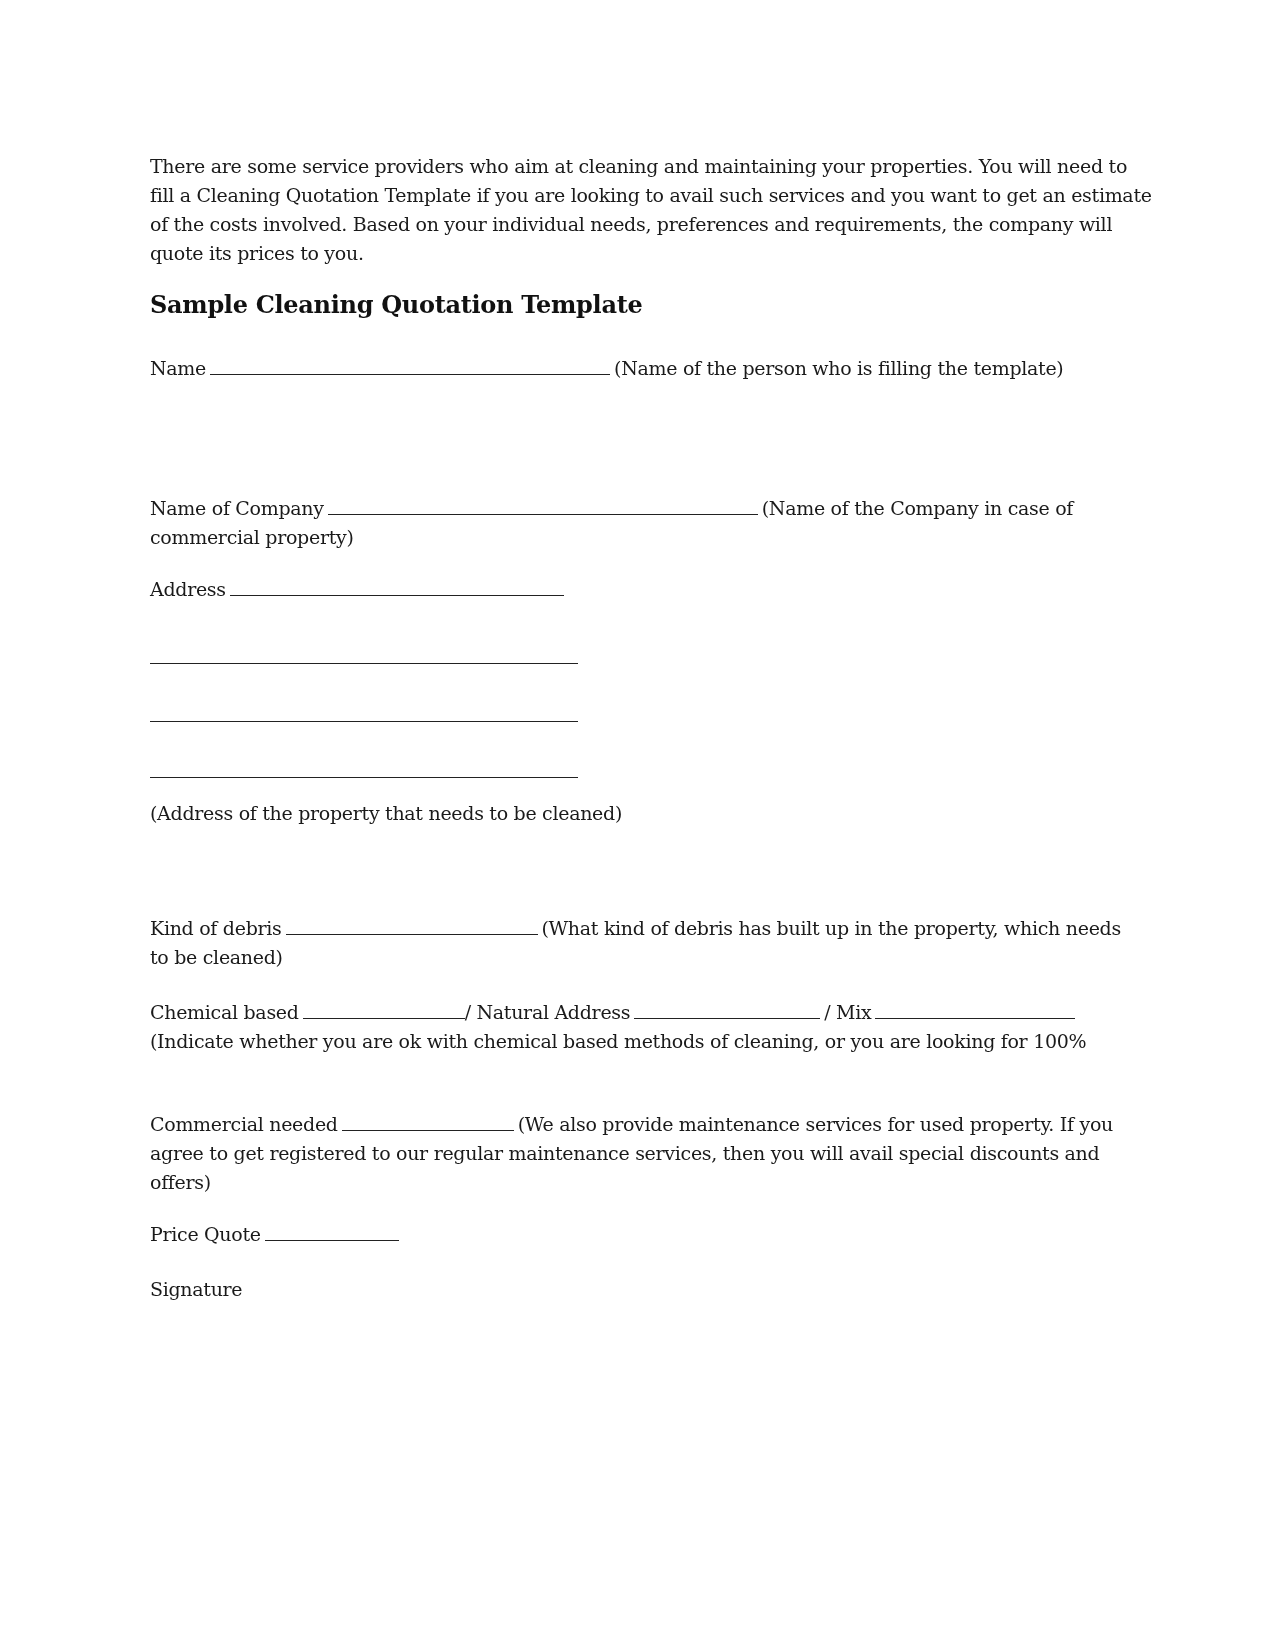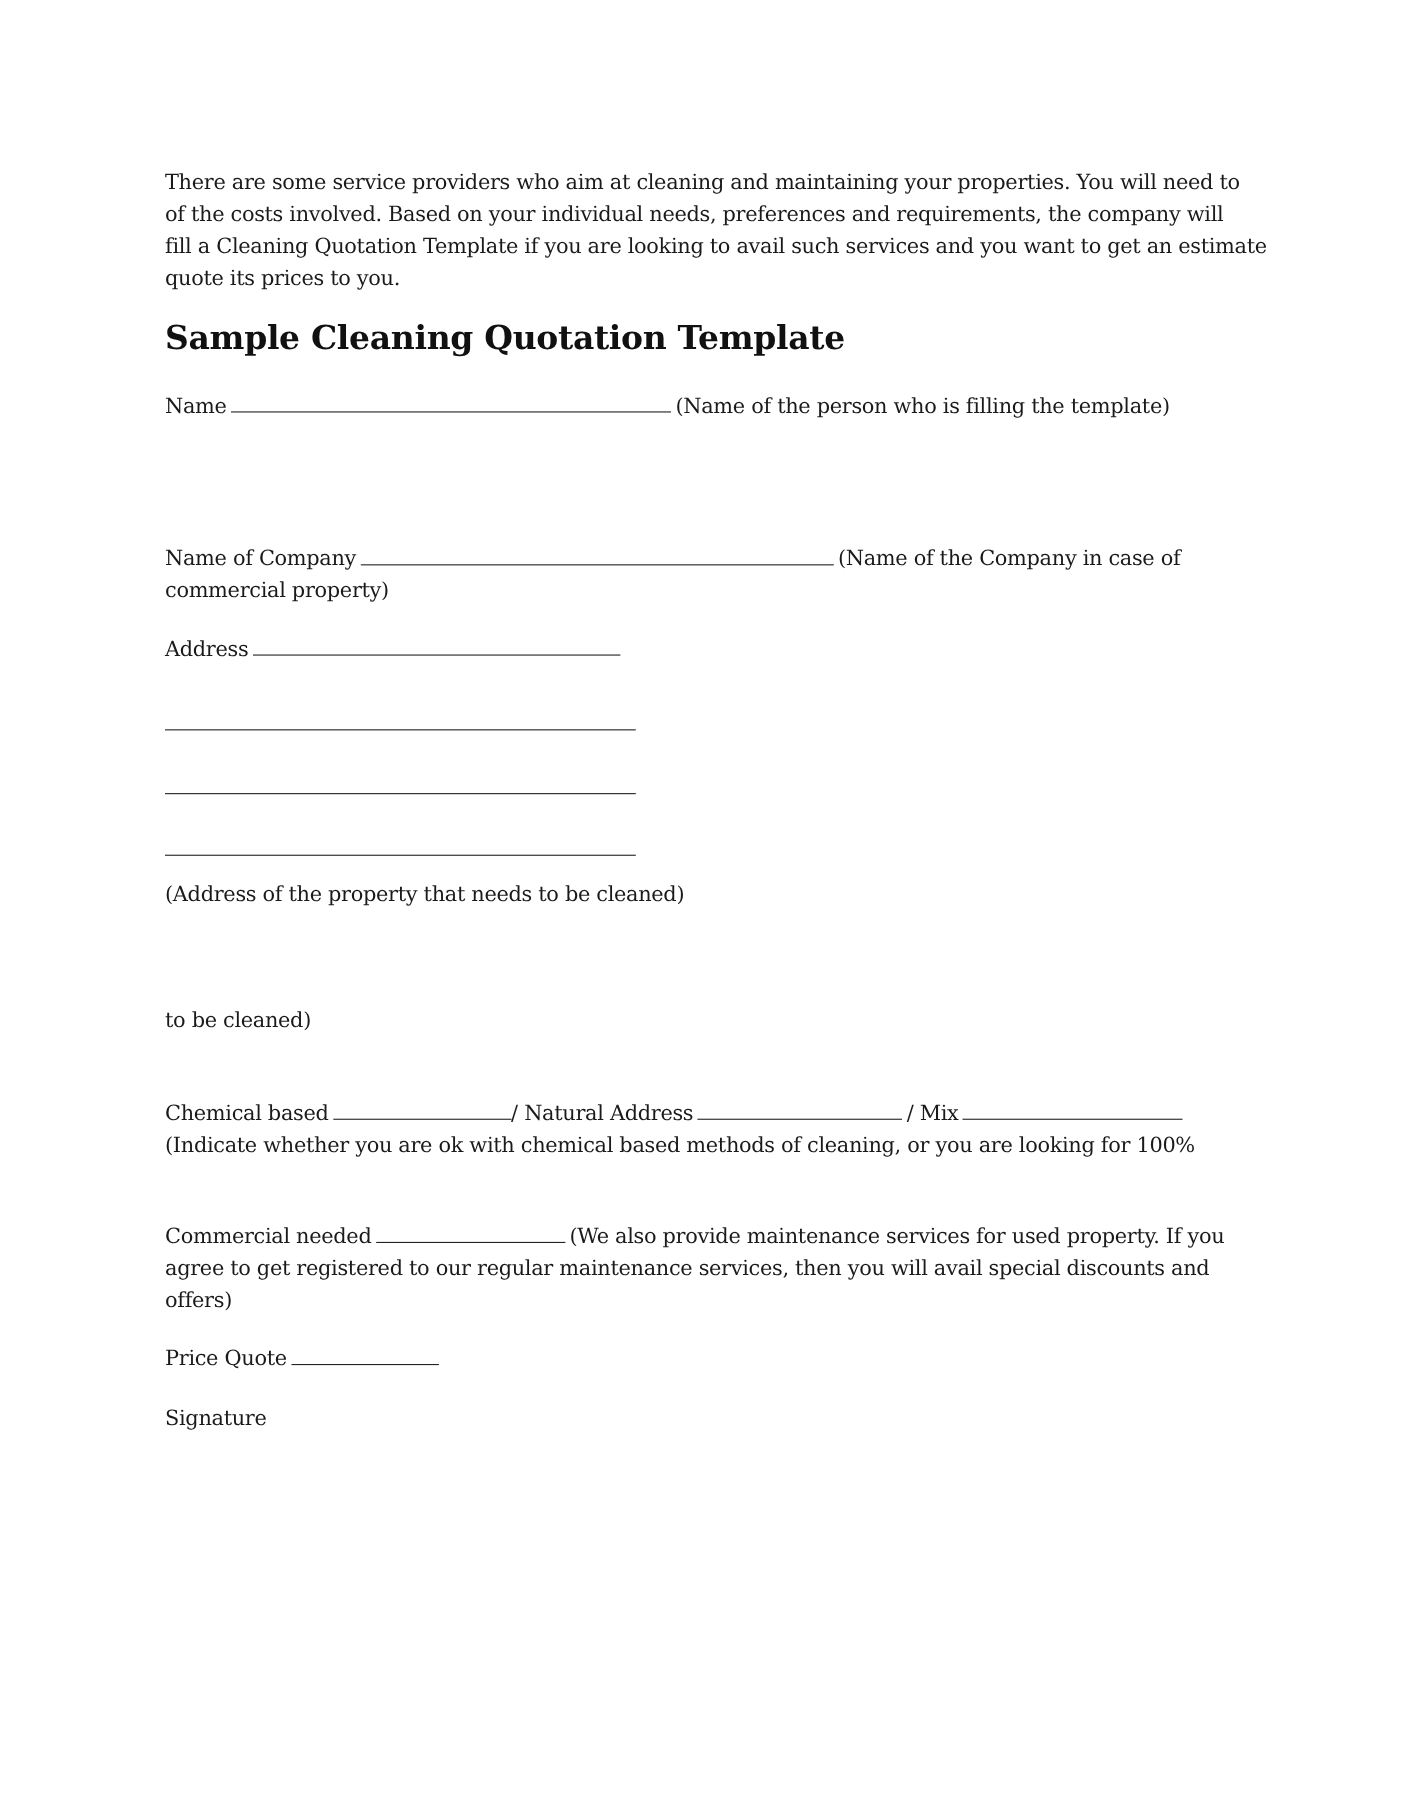--- a/index.html
+++ b/index.html
@@ -1,34 +1,34 @@
 <!DOCTYPE html>
 <html><head>
 <meta charset="utf-8">
 <style>
   html, body { margin: 0; padding: 0; background: #ffffff; }
   body { width: 1275px; height: 1650px; position: relative; overflow: hidden; }
   .page { position: absolute; left: 0; top: 0; width: 1275px; height: 1650px; background: #fff; }
   .t { position: absolute; left: 150px; font-family: "DejaVu Serif", "Liberation Serif", serif; font-size: 19px; color: #1a1a1a; white-space: nowrap; letter-spacing: -0.3px; }
   .intro { top: 152px; line-height: 29px; white-space: normal; width: 980px; }
   .intro span { display: block; white-space: nowrap; }
-  h1.title { position: absolute; left: 150px; top: 290px; margin: 0; font-family: "DejaVu Serif", "Liberation Serif", serif; font-size: 30px; font-weight: bold; color: #111; letter-spacing: -0.3px; }
+  h1.title { position: absolute; left: 150px; top: 290px; margin: 0; font-family: "DejaVu Serif", "Liberation Serif", serif; font-size: 24px; font-weight: bold; color: #111; letter-spacing: -0.3px; }
   .blank { display: inline-block; border-bottom: 1.3px solid #222; height: 17px; vertical-align: baseline; margin: 0 4px; }
   .line { display: block; }
   .standalone-blank { position: absolute; left: 150px; border-bottom: 1.3px solid #222; width: 428px; height: 1px; }
 </style>
 </head>
 <body>
 
 <div class="page">
 
   <div class="t intro">
     <span>There are some service providers who aim at cleaning and maintaining your properties. You will need to</span>
+    <span>fill a Cleaning Quotation Template if you are looking to avail such services and you want to get an estimate</span>
     <span>of the costs involved. Based on your individual needs, preferences and requirements, the company will</span>
-    <span>fill a Cleaning Quotation Template if you are looking to avail such services and you want to get an estimate</span>
     <span>quote its prices to you.</span>
   </div>
 
   <h1 class="title">Sample Cleaning Quotation Template</h1>
 
   <div class="t" style="top:357px">
     <span>Name</span><span class="blank" style="width:400px"></span><span>(Name of the person who is filling the template)</span>
   </div>
 
 
@@ -42,20 +42,23 @@
   <div class="t" style="top:578px">
     <span>Address</span><span class="blank" style="width:334px"></span>
   </div>
   <div class="standalone-blank" style="top:662px"></div>
   <div class="standalone-blank" style="top:720px"></div>
   <div class="standalone-blank" style="top:776px"></div>
   <div class="t" style="top:802px">(Address of the property that needs to be cleaned)</div>
 
 
   <div class="t" style="top:914px; line-height:29px">
+    <span class="line">
+      <span>Kind of debris</span><span class="blank" style="width:252px"></span><span>(What kind of debris has built up in the property, which needs</span>
+    </span>
     <span class="line">to be cleaned)</span>
   </div>
 
   <div class="t" style="top:998px; line-height:29px">
     <span class="line">
       <span>Chemical based</span><span class="blank" style="width:162px; margin-right:0"></span><span>/ Natural Address</span><span class="blank" style="width:186px"></span><span>/ Mix</span><span class="blank" style="width:200px"></span>
     </span>
     <span class="line">(Indicate whether you are ok with chemical based methods of cleaning, or you are looking for 100%</span>
   </div>
 

